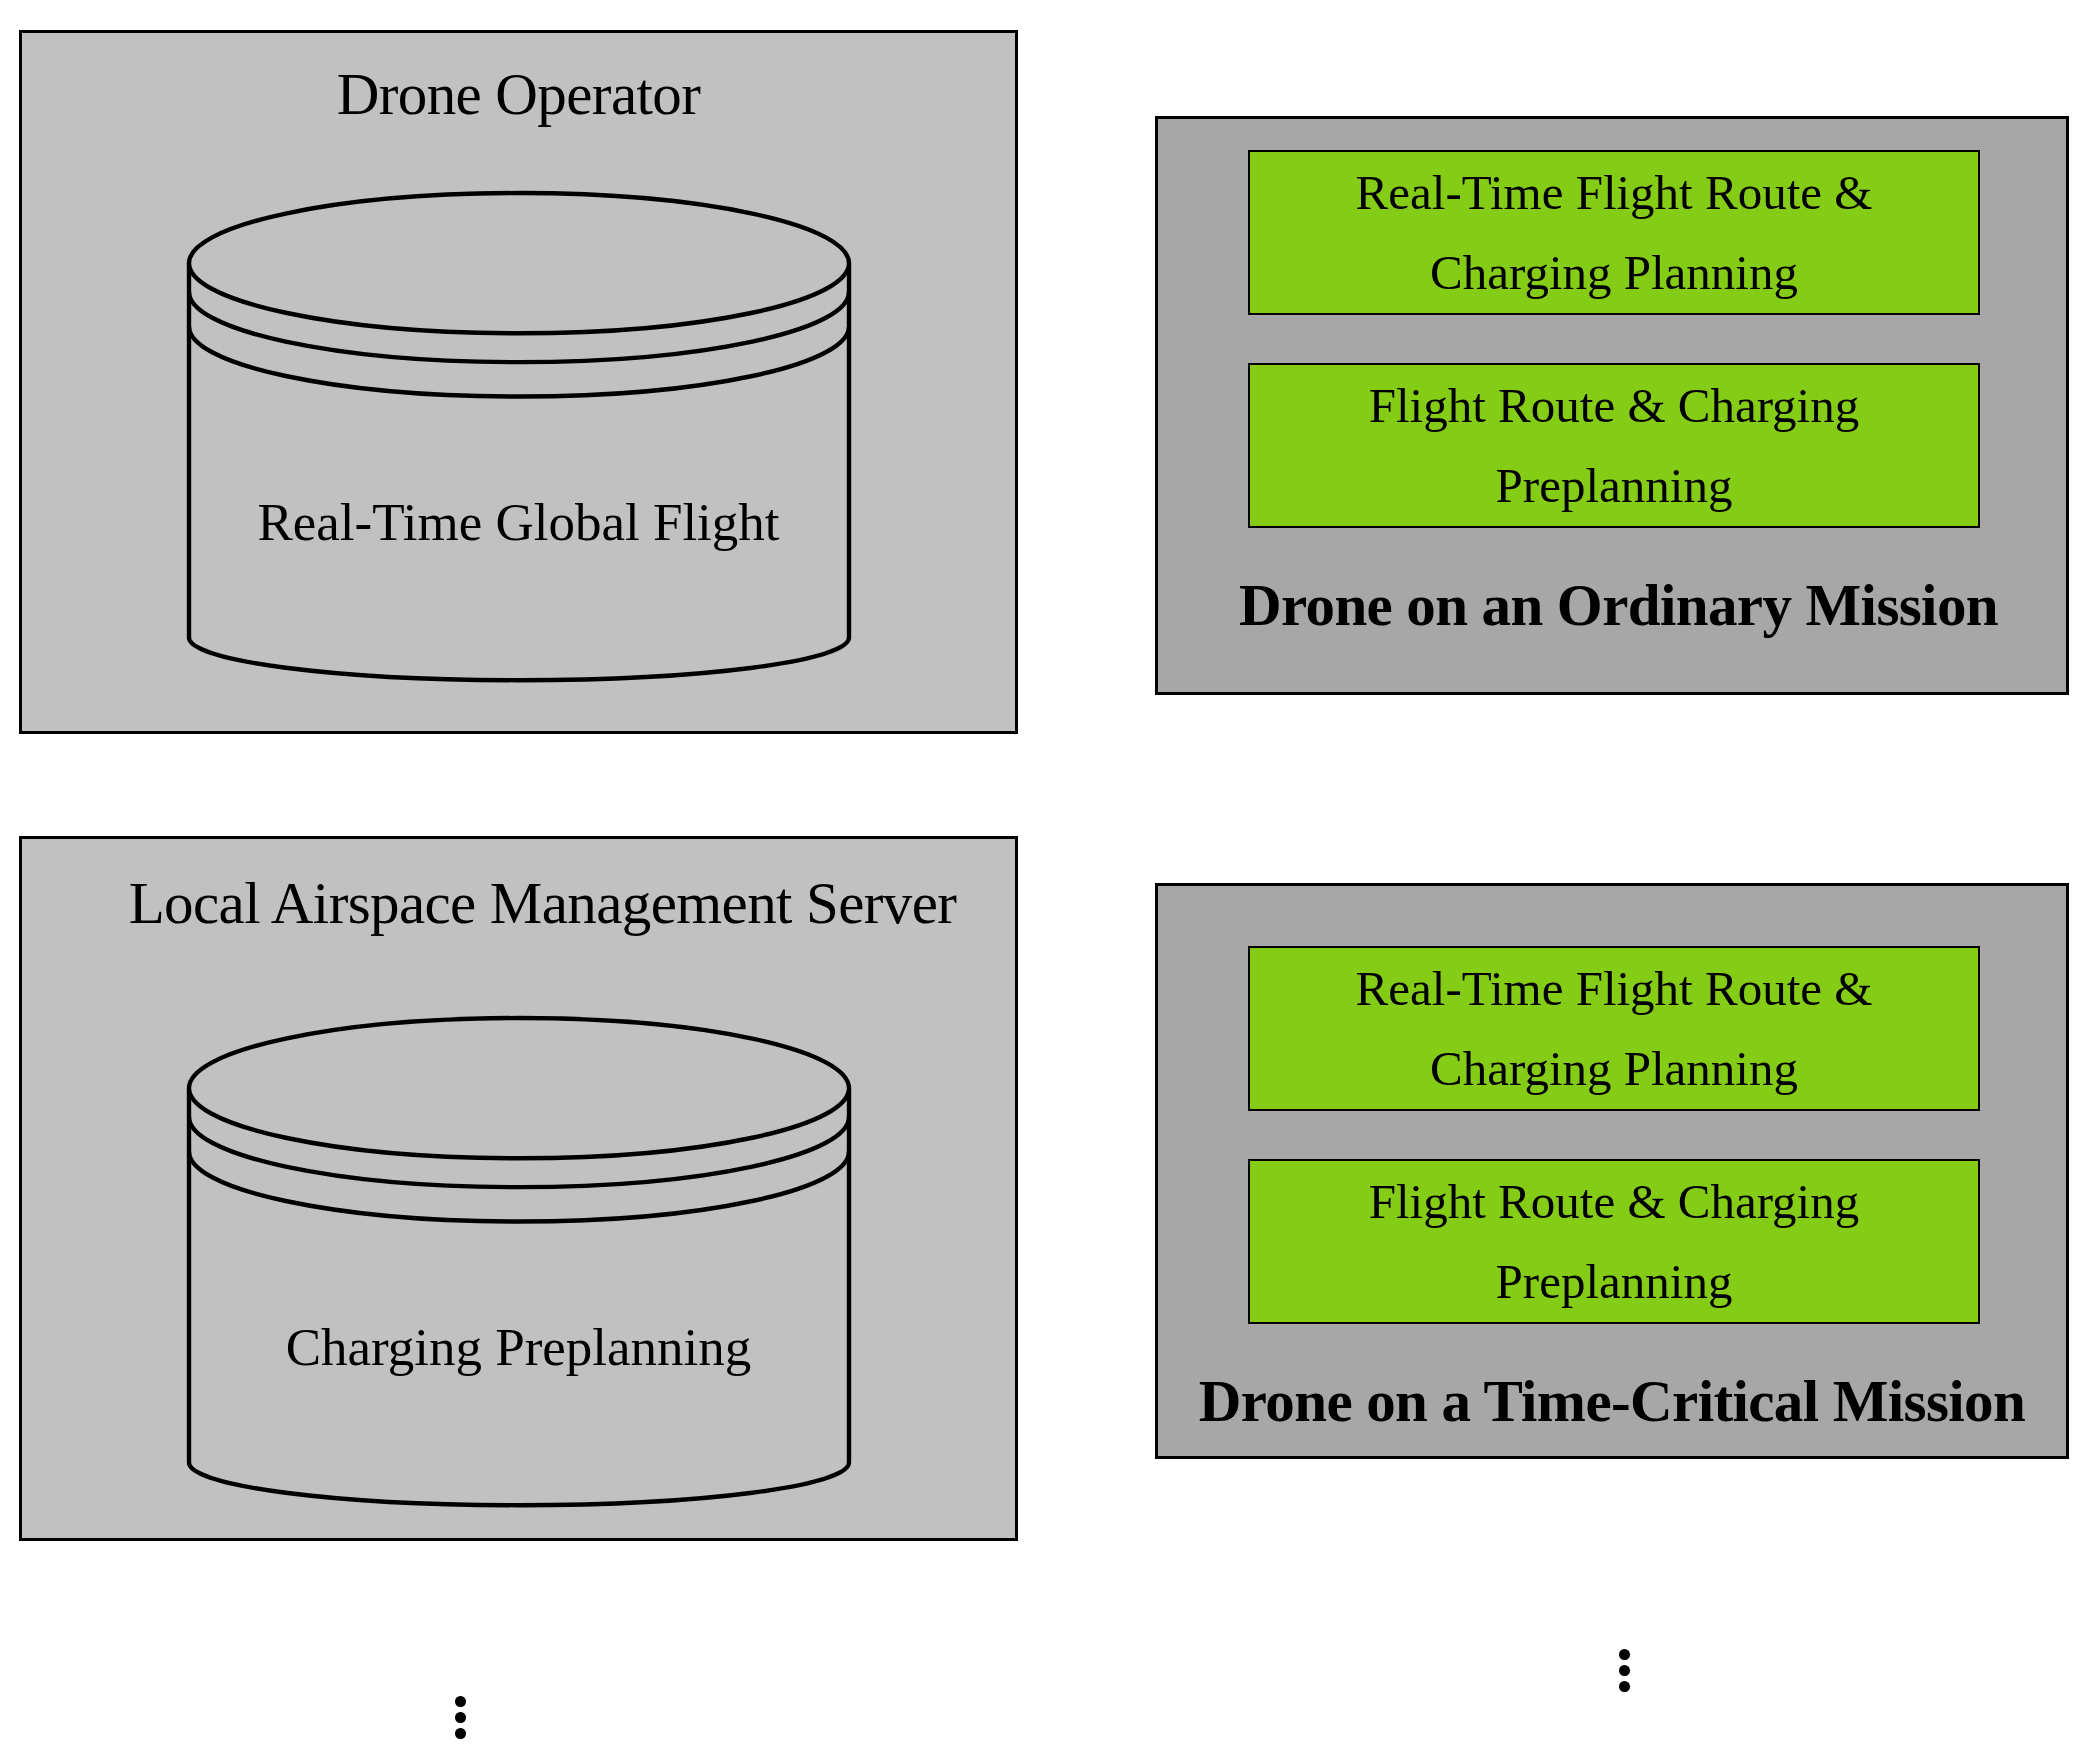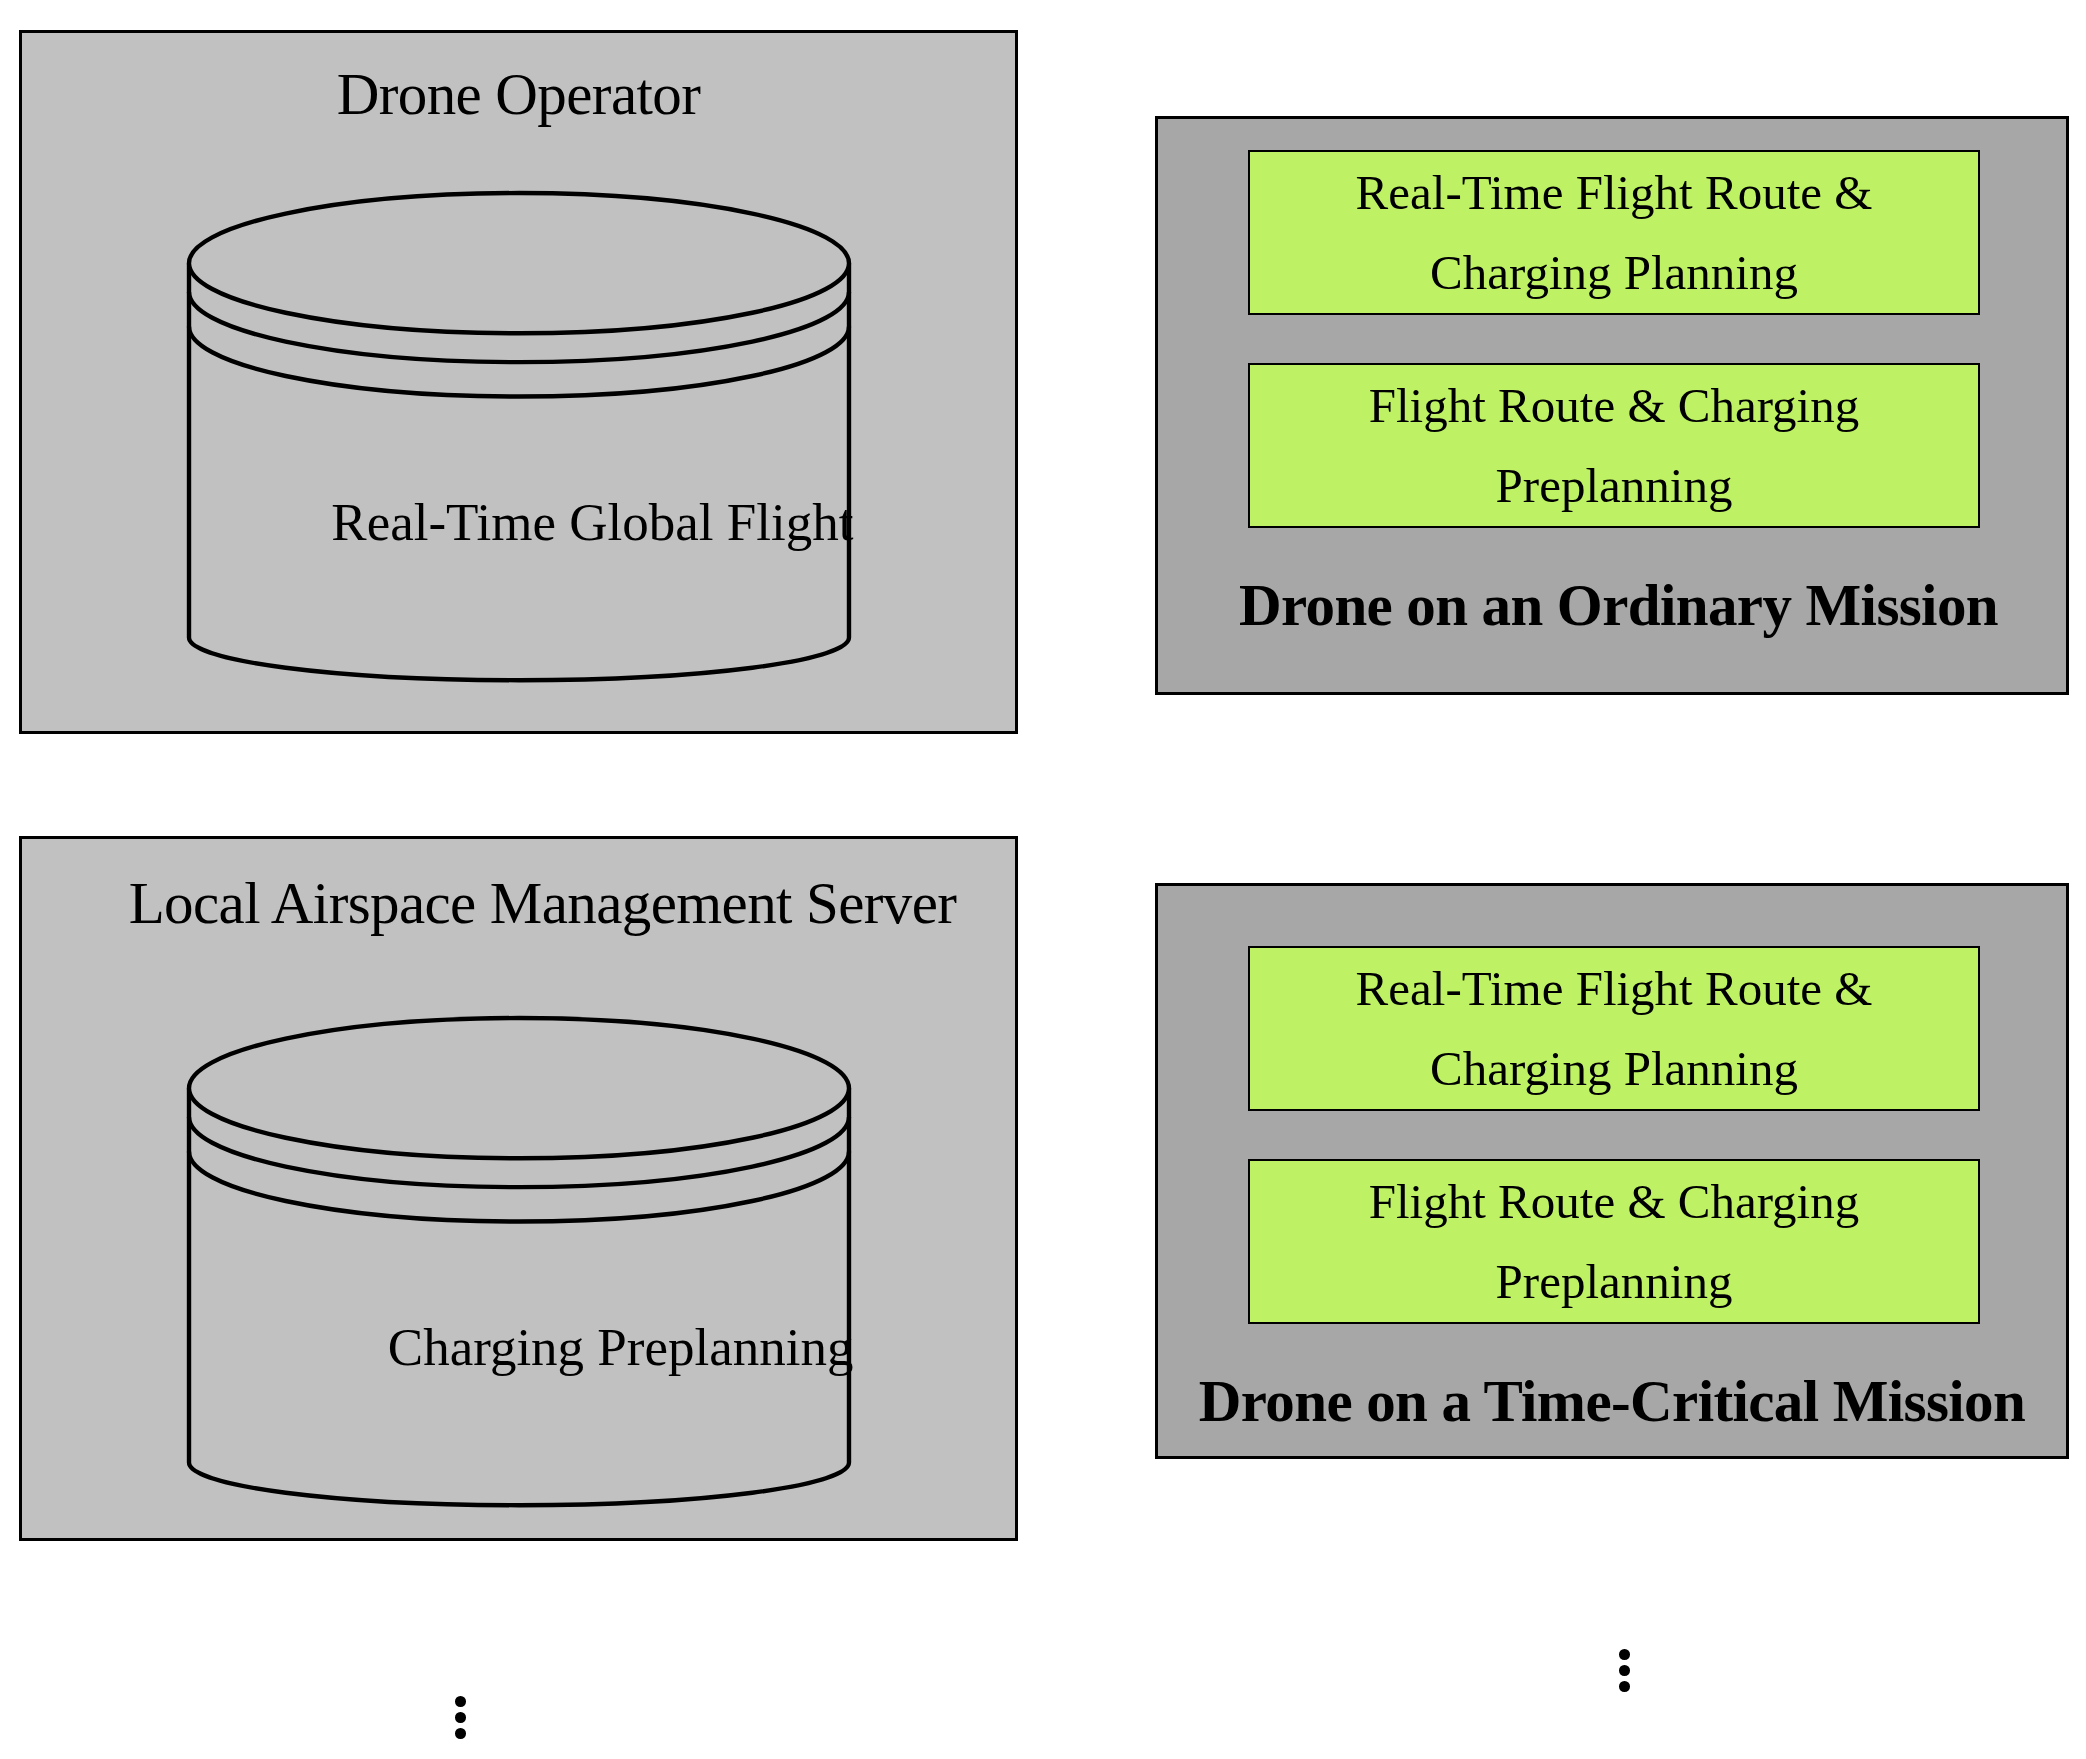--- a/index.html
+++ b/index.html
@@ -53,33 +53,33 @@
     height: 501px;
   }
   #box-operator .cylinder { top: 155px; }
   #box-lams .cylinder     { top: 174px; }
 
   .cyl-label {
     position: absolute;
     top: 299px;
     left: 0;
     width: 100%;
-    text-align: right;
+    text-align: center;
     font-size: 53px;
     line-height: 1.35;
     white-space: nowrap;
   }
 
   .module-box {
     position: absolute;
     box-sizing: border-box;
     left: 90px;
     width: 732px;
     height: 165px;
-    background: #bef264;
+    background: #84cc16;
     border: 2.5px solid #000000;
     display: flex;
     flex-direction: column;
     align-items: center;
     justify-content: center;
     text-align: center;
     font-size: 49px;
     line-height: 1.62;
     white-space: nowrap;
   }

